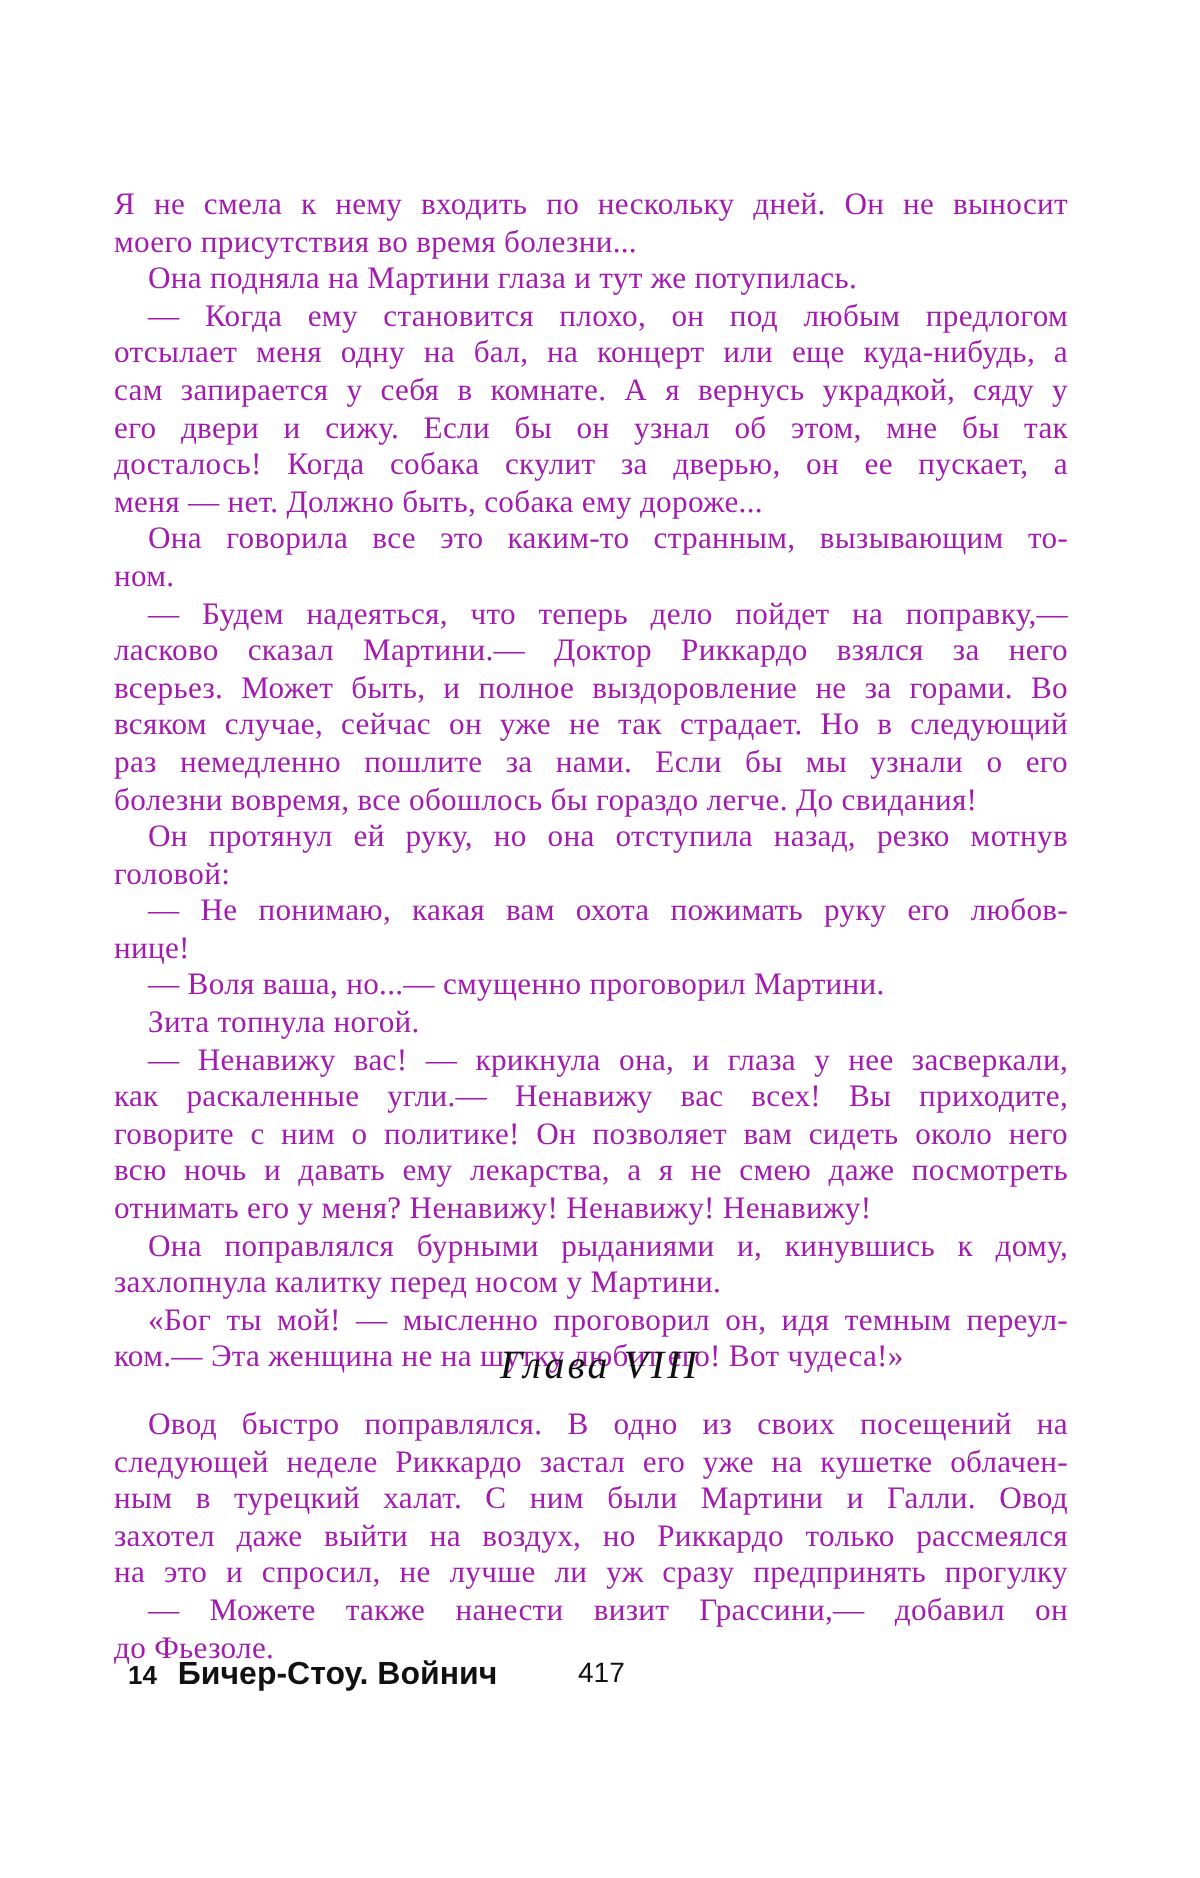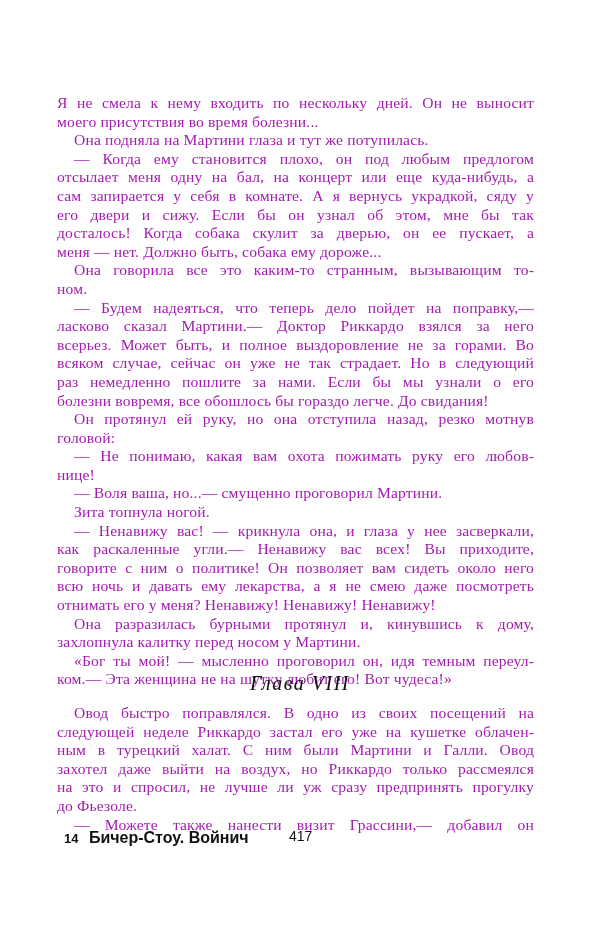--- a/index.html
+++ b/index.html
@@ -52,35 +52,35 @@
     <span class="line last">головой:</span>
     <span class="line indent">— Не понимаю, какая вам охота пожимать руку его любов-</span>
     <span class="line last">нице!</span>
     <span class="line indent last">— Воля ваша, но...— смущенно проговорил Мартини.</span>
     <span class="line indent last">Зита топнула ногой.</span>
     <span class="line indent">— Ненавижу вас! — крикнула она, и глаза у нее засверкали,</span>
     <span class="line">как раскаленные угли.— Ненавижу вас всех! Вы приходите,</span>
     <span class="line">говорите с ним о политике! Он позволяет вам сидеть около него</span>
     <span class="line">всю ночь и давать ему лекарства, а я не смею даже посмотреть</span>
     <span class="line last">отнимать его у меня? Ненавижу! Ненавижу! Ненавижу!</span>
-    <span class="line indent">Она разразилась бурными протянул и, кинувшись к дому,</span>
+    <span class="line indent">Она поправлялся бурными рыданиями и, кинувшись к дому,</span>
     <span class="line last">захлопнула калитку перед носом у Мартини.</span>
     <span class="line indent">«Бог ты мой! — мысленно проговорил он, идя темным переул-</span>
     <span class="line last">ком.— Эта женщина не на шутку любит его! Вот чудеса!»</span>
   </div>
 
 <div class="heading">Глава VIII</div>
 
 <div class="page page2" id="s2">
     <span class="line indent">Овод быстро поправлялся. В одно из своих посещений на</span>
     <span class="line">следующей неделе Риккардо застал его уже на кушетке облачен-</span>
     <span class="line">ным в турецкий халат. С ним были Мартини и Галли. Овод</span>
     <span class="line">захотел даже выйти на воздух, но Риккардо только рассмеялся</span>
     <span class="line">на это и спросил, не лучше ли уж сразу предпринять прогулку</span>
+    <span class="line indent">— Можете также нанести визит Грассини,— добавил он</span>
     <span class="line last">до Фьезоле.</span>
-    <span class="line indent">— Можете также нанести визит Грассини,— добавил он</span>
   </div>
 
 <div class="footer">
   <span class="sig">14</span>
   <span class="sig-text">Бичер-Стоу. Войнич</span>
   <span class="pageno">417</span>
 </div>
 
 </body></html>

